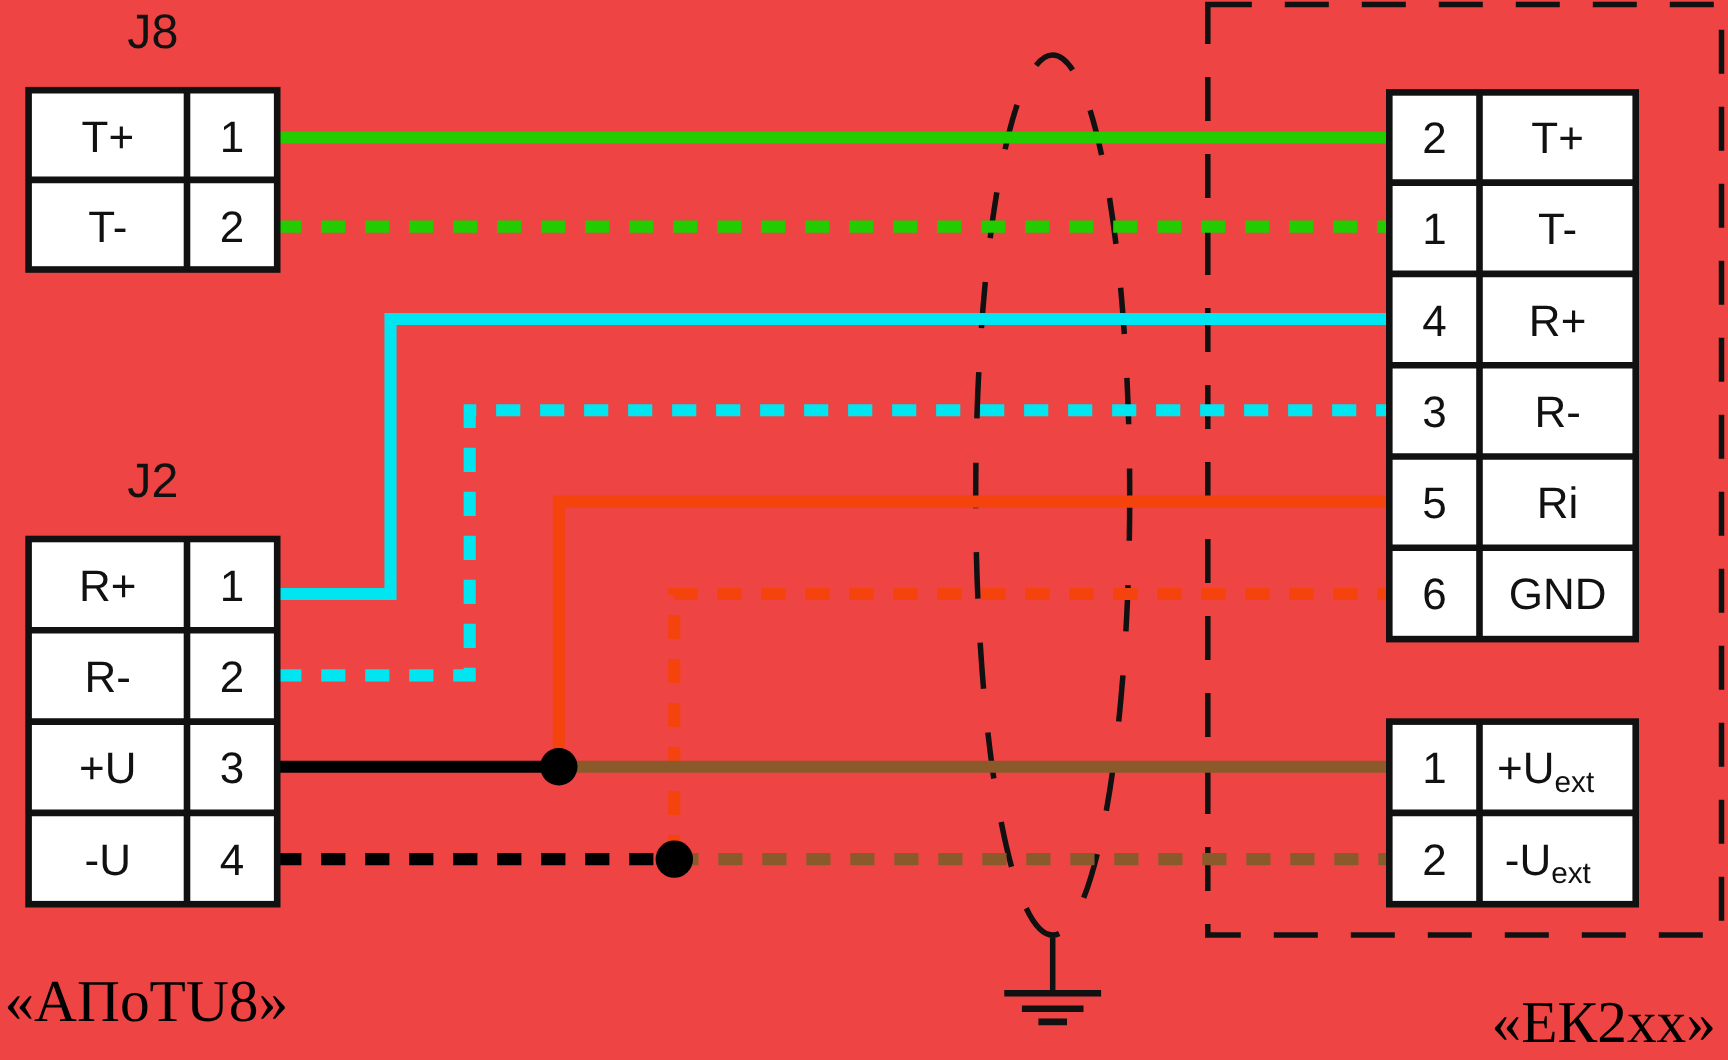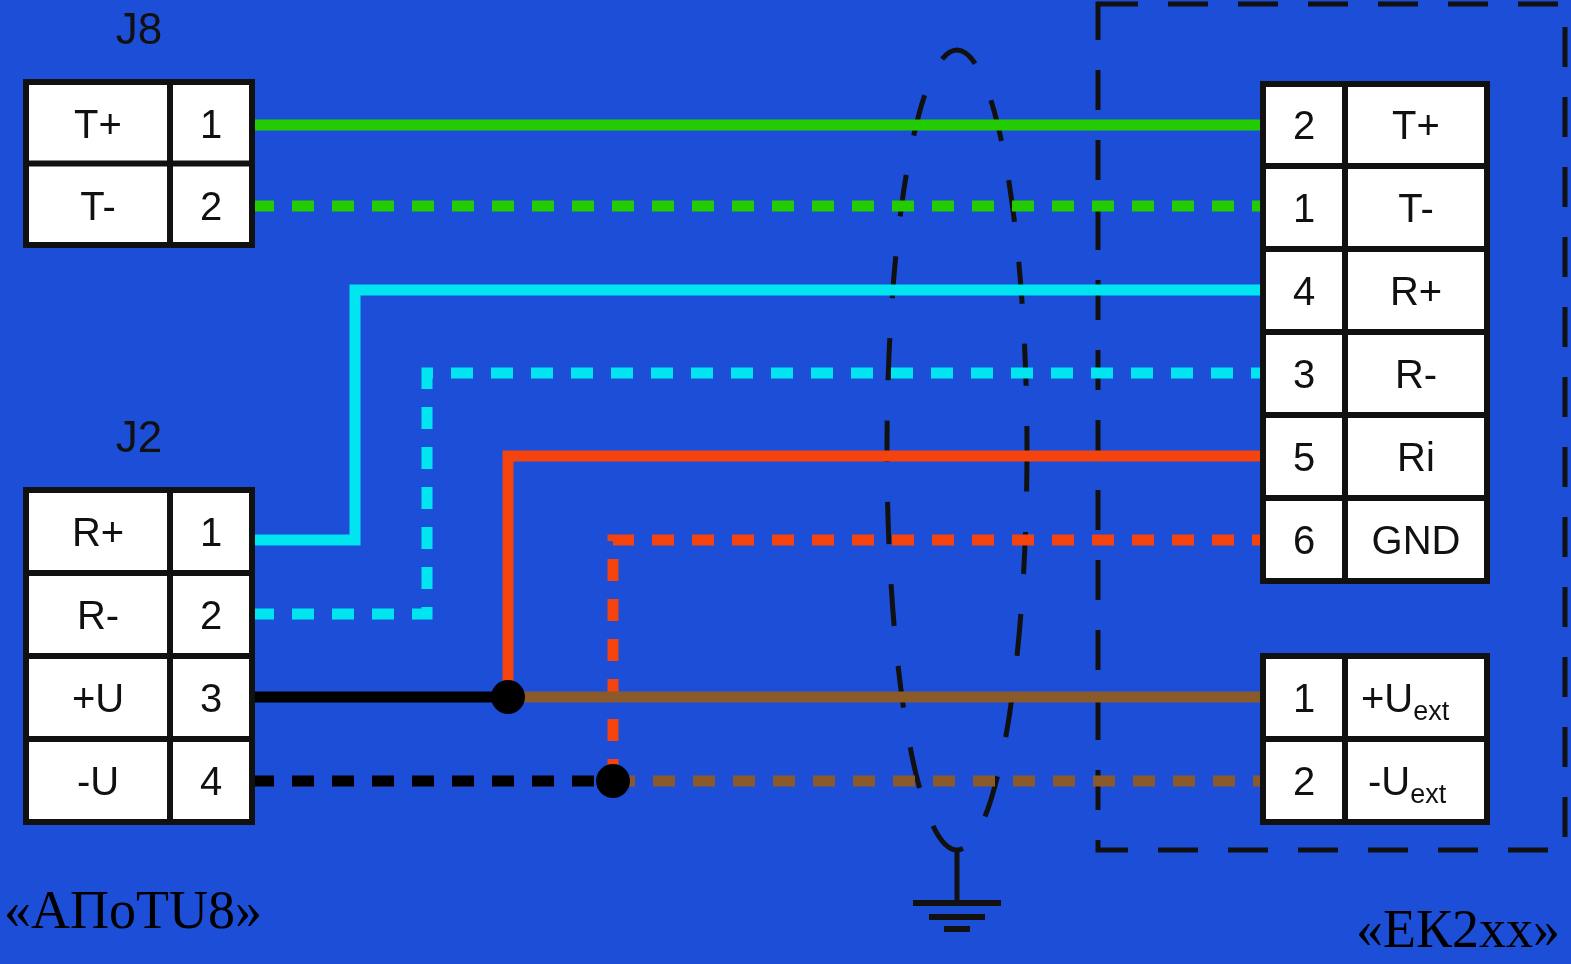--- a/index.html
+++ b/index.html
@@ -1,17 +1,17 @@
 <!DOCTYPE html>
 <html><head>
 <meta charset="utf-8">
 <style>
   html,body{margin:0;padding:0;background:#ffffff;}
   body{width:1571px;height:964px;font-family:"Liberation Sans",sans-serif;overflow:hidden;}
-  #stage{position:relative;width:1571px;height:964px;background:#1d4ed8;}
+  #stage{position:relative;width:1571px;height:964px;background:#ef4444;}
   svg{display:block;position:absolute;top:0;left:0;}
   .cell-text{font-family:"Liberation Sans",sans-serif;font-size:40px;fill:#111;}
   .blk-title{font-family:"Liberation Sans",sans-serif;font-size:44px;fill:#111;}
   .dev-name{font-family:"Liberation Serif",serif;font-size:54px;fill:#000;}
   .sub{font-size:27px;}
 </style>
 </head>
 <body>
 
 <div id="stage">

